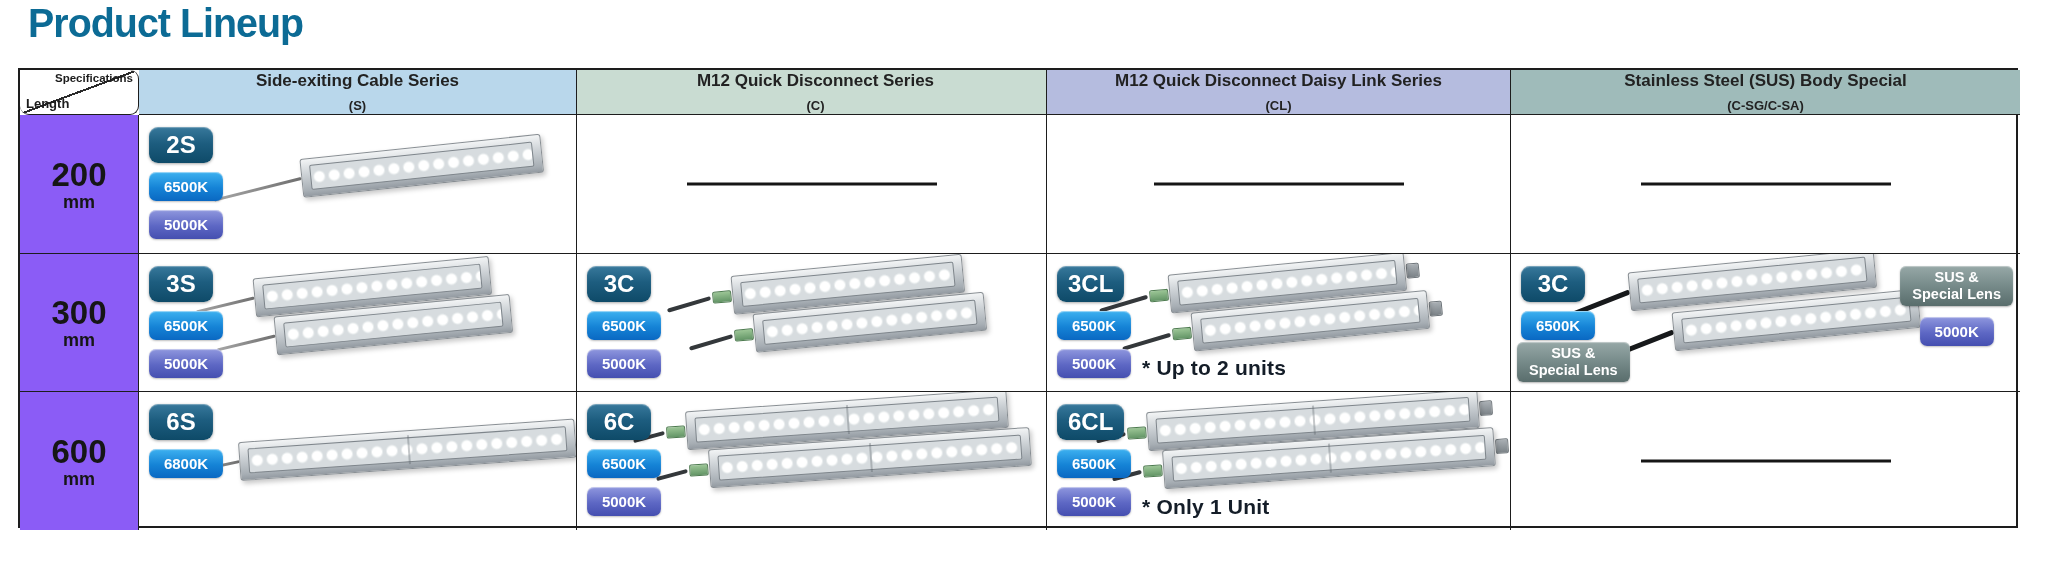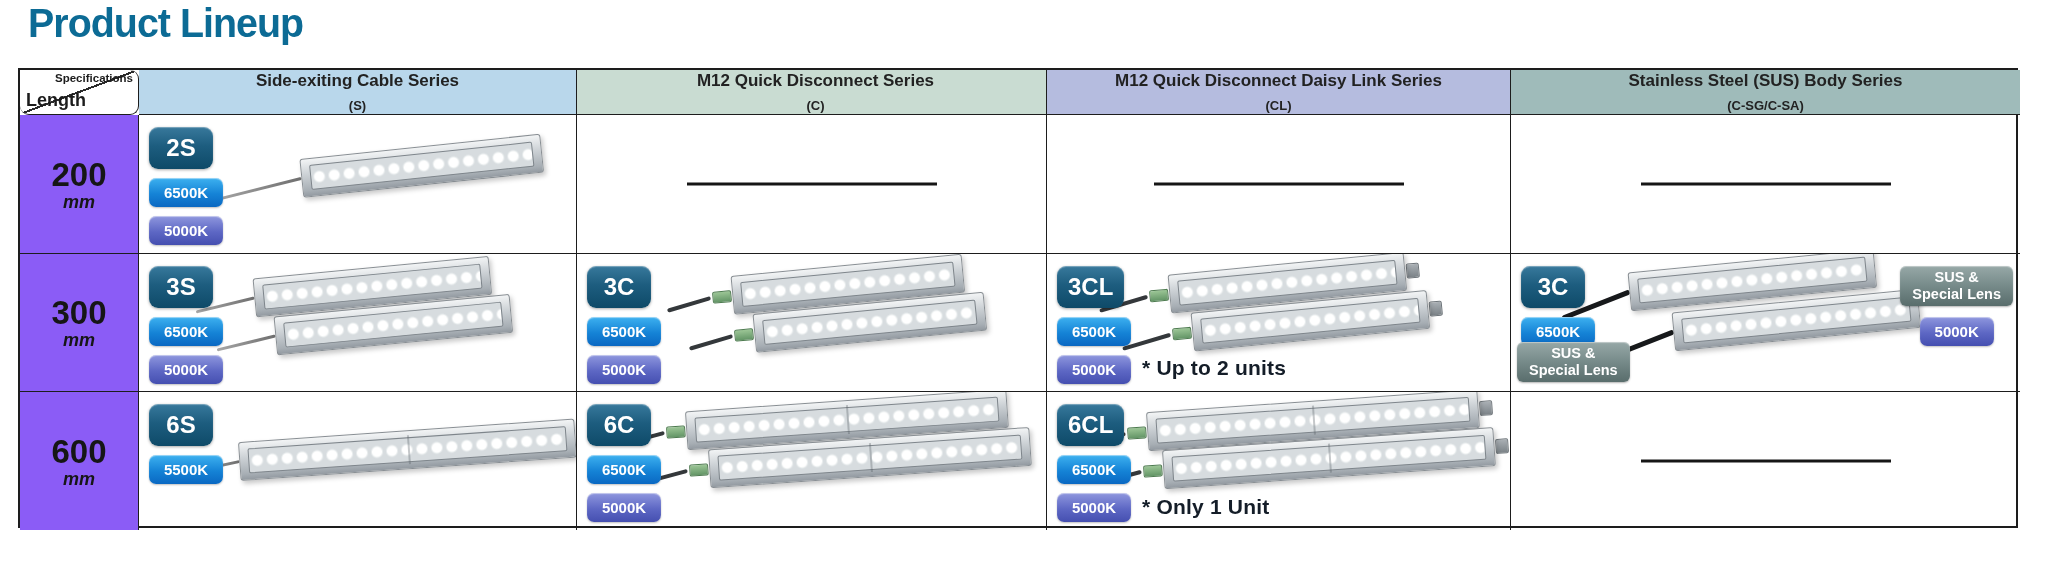--- a/index.html
+++ b/index.html
@@ -19,39 +19,39 @@
     position:relative;overflow:hidden;}
   .cell:nth-child(5n){border-right:none;}
   .cell:nth-child(n+16){border-bottom:none;}
 
   
   .corner{background:#fff;
     background-image:linear-gradient(to bottom right,
       rgba(0,0,0,0) calc(50% - 1px),#2a2a2a calc(50% - 1px),
       #2a2a2a calc(50% + 1px),rgba(0,0,0,0) calc(50% + 1px));border-radius:9px;}
   .corner .spec{position:absolute;top:2px;right:5px;font-size:11.5px;font-weight:600;}
-  .corner .len{position:absolute;bottom:3px;left:6px;font-size:18px;font-weight:600;}
+  .corner .len{position:absolute;bottom:3px;left:6px;font-size:13px;font-weight:600;}
 
   
   .colhead{display:flex;align-items:center;justify-content:center;gap:5px;
     font-size:17px;font-weight:600;color:#222;flex-direction:column;}
   .colhead .code{font-size:13px;font-weight:600;padding-top:2px;}
   .h-s{background:#b9d7eb;} .h-c{background:#c9dcd2;padding-left:8px;}
   .h-cl{background:#b5bcdf;} .h-sus{background:#9fbbba;}
 
   
   .lencell{background:#8b5cf6;display:flex;flex-direction:column;align-items:center;
     justify-content:center;line-height:1;}
   .len-num{font-size:33px;font-weight:800;color:#161616;}
-  .len-unit{font-size:18px;font-weight:700;color:#161616;margin-top:2px;font-style:italic;}
+  .len-unit{font-size:18px;font-weight:700;color:#161616;margin-top:2px;}
 
   
   .badges{position:absolute;left:10px;top:12px;display:flex;flex-direction:column;
     gap:9px;align-items:flex-start;z-index:3;}
-  .b-model{min-width:42px;padding:0 11px;height:42px;border-radius:9px;color:#fff;
+  .b-model{min-width:42px;padding:0 11px;height:36px;border-radius:9px;color:#fff;
     font-size:24px;font-weight:700;display:flex;align-items:center;justify-content:center;
     background:linear-gradient(180deg,#38799c 0%,#1d5d7f 45%,#0e4a68 100%);
     box-shadow:0 1px 3px rgba(0,0,0,.35), inset 0 1px 1px rgba(255,255,255,.35);}
   .b-temp{width:74px;height:29px;border-radius:7px;color:#fff;font-size:15px;font-weight:700;
     display:flex;align-items:center;justify-content:center;
     box-shadow:inset 0 1px 1px rgba(255,255,255,.5),0 1px 2px rgba(0,0,0,.25);}
   .t-blue{background:linear-gradient(180deg,#3db1f0 0%,#1583d6 55%,#0a68c2 100%);text-align:right;}
   .t-indigo{background:linear-gradient(180deg,#8f97de 0%,#5d67c4 55%,#454fb0 100%);}
   .b-sus{border-radius:6px;color:#fff;font-weight:700;font-size:14.5px;line-height:17px;
     text-align:center;padding:3px 12px;
@@ -106,21 +106,21 @@
   </div>
   <div class="cell colhead h-c">
     <span>M12 Quick Disconnect Series</span>
     <span class="code">(C)</span>
   </div>
   <div class="cell colhead h-cl">
     <span>M12 Quick Disconnect Daisy Link Series</span>
     <span class="code">(CL)</span>
   </div>
   <div class="cell colhead h-sus">
-    <span>Stainless Steel (SUS) Body Series</span>
+    <span>Stainless Steel (SUS) Body Special</span>
     <span class="code">(C-SG/C-SA)</span>
   </div>
 
   <div class="cell lencell">
     <span class="len-num">200</span>
     <span class="len-unit">mm</span>
   </div>
   <div class="cell">
     <div class="badges">
       <div class="b-model">2S</div>
@@ -224,21 +224,21 @@
     </div>
   </div>
 
   <div class="cell lencell">
     <span class="len-num">600</span>
     <span class="len-unit">mm</span>
   </div>
   <div class="cell">
     <div class="badges">
       <div class="b-model">6S</div>
-      <div class="b-temp t-blue">5500K</div>
+      <div class="b-temp t-blue">6800K</div>
     </div>
     <div class="unit r4" style="left:52px;top:40px">
       <i class="cable" style="width:48px"></i>
       <span class="bar" style="width:335px">
           <i class="seam"></i>
         </span>
     </div>
   </div>
   <div class="cell">
     <div class="badges">

